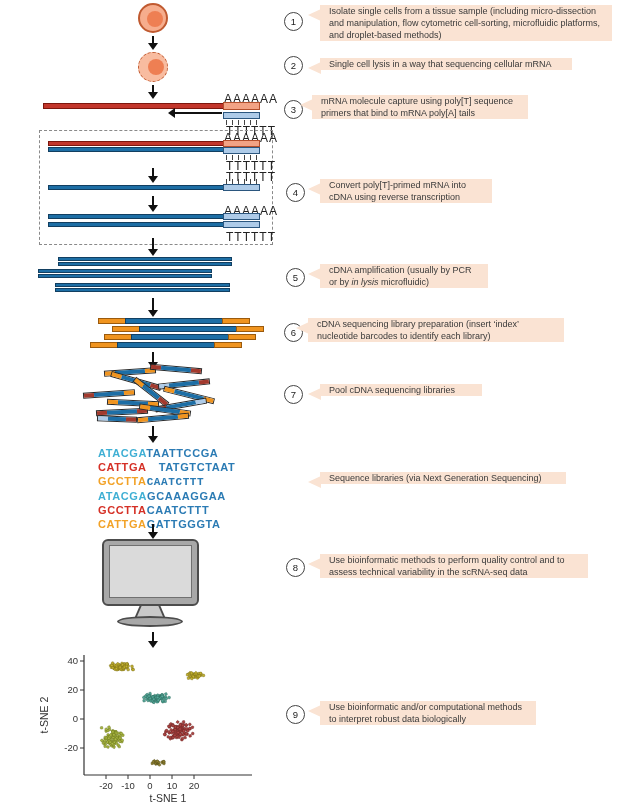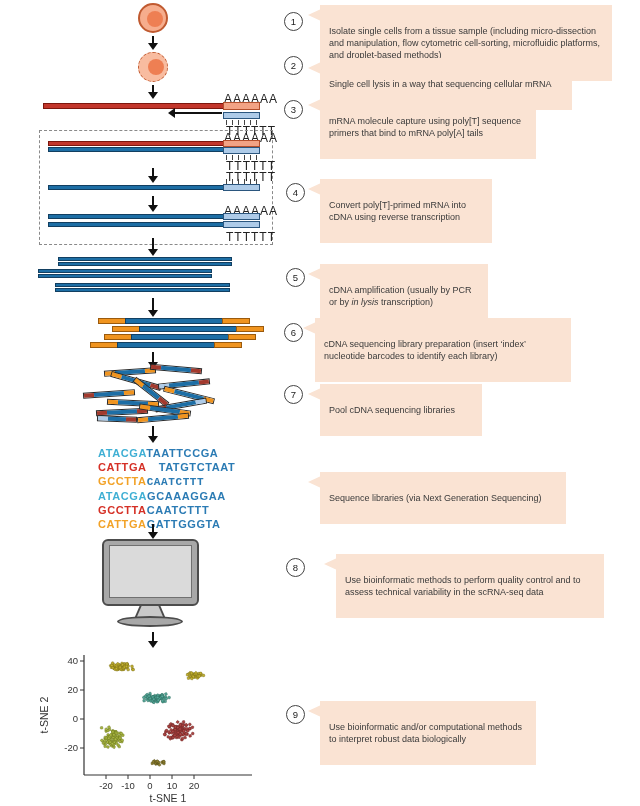--- a/index.html
+++ b/index.html
@@ -64,21 +64,21 @@
                 background:#4c4c4c; clip-path:polygon(20% 0,80% 0,100% 100%,0 100%); }
   .neck-inner { position:absolute; left:2px; top:2px; width:28px; height:13px;
                 background:#C9C9C9; clip-path:polygon(20% 0,80% 0,100% 100%,0 100%); }
   .monitor-base { position:absolute; left:117px; top:616px; width:66px; height:11px;
                   background:#A8A8A8; border:2px solid #4c4c4c; border-radius:50%; box-sizing:border-box; }
 
   
   .step-circle { position:absolute; width:17px; height:17px; border-radius:50%;
                  border:1px solid #444; background:#fff; font-size:9.5px; color:#222;
                  display:flex; align-items:center; justify-content:center; }
-  .note { position:absolute; background:#FAE3D3; padding:20px 9px; font-size:9px;
+  .note { position:absolute; background:#FAE3D3; padding:0 9px; font-size:9px;
           line-height:12px; color:#3a3a3a; box-sizing:border-box; }
   .note::before { content:""; position:absolute; left:-12px; top:4px;
                   border-top:6px solid transparent; border-bottom:6px solid transparent;
                   border-right:13px solid #FAE3D3; }
 </style>
 </head>
 <body>
 
 <div class="cell" style="left:138px; top:3px;">
   <div class="nucleus"></div>
@@ -661,33 +661,33 @@
     <text x="12" y="70" text-anchor="middle" fill="#333" font-size="10.5" font-family="Liberation Sans, sans-serif" transform="rotate(-90 12 70)">t-SNE 2</text>
   </svg>
 
 <div class="step-circle" style="left:284px; top:12px;">1</div>
 <div class="note" style="left:320px; top:5px;  width:292px;">Isolate single cells from a tissue sample (including micro-dissection and manipulation, flow cytometric cell-sorting, microfluidic platforms, and droplet-based methods)</div>
 
 <div class="step-circle" style="left:284px; top:56px;">2</div>
 <div class="note" style="left:320px; top:58px; width:252px;">Single cell lysis in a way that sequencing cellular mRNA</div>
 
 <div class="step-circle" style="left:284px; top:100px;">3</div>
-<div class="note" style="left:320px; top:95px; width:216px;">mRNA molecule capture using poly[T] sequence primers that bind to mRNA poly[A] tails</div>
+<div class="note" style="left:312px; top:95px; width:216px;">mRNA molecule capture using poly[T] sequence primers that bind to mRNA poly[A] tails</div>
 
 <div class="step-circle" style="left:286px; top:183px;">4</div>
 <div class="note" style="left:320px; top:179px; width:172px;">Convert poly[T]-primed mRNA into cDNA using reverse transcription</div>
 
 <div class="step-circle" style="left:286px; top:268px;">5</div>
-<div class="note" style="left:320px; top:264px; width:168px;"><span>cDNA amplification (usually by PCR or by </span><i>in lysis</i><span> transcription)</span></div>
+<div class="note" style="left:320px; top:264px; width:168px;"><span>cDNA amplification (usually by PCR or by </span><i>in lysis</i><span> microfluidic)</span></div>
 
 <div class="step-circle" style="left:284px; top:323px;">6</div>
-<div class="note" style="left:315px; top:318px; width:256px;">cDNA sequencing library preparation (insert ‘index’ nucleotide barcodes to identify each library)</div>
+<div class="note" style="left:308px; top:318px; width:256px;">cDNA sequencing library preparation (insert ‘index’ nucleotide barcodes to identify each library)</div>
 
 <div class="step-circle" style="left:284px; top:385px;">7</div>
 <div class="note" style="left:320px; top:384px; width:162px;">Pool cDNA sequencing libraries</div>
 
 <div class="note" style="left:320px; top:472px; width:246px;">Sequence libraries (via Next Generation Sequencing)</div>
 
 <div class="step-circle" style="left:286px; top:558px;">8</div>
-<div class="note" style="left:336px; top:554px; width:268px;">Use bioinformatic methods to perform quality control and to assess technical variability in the scRNA-seq data</div>
+<div class="note" style="left:320px; top:554px; width:268px;">Use bioinformatic methods to perform quality control and to assess technical variability in the scRNA-seq data</div>
 
 <div class="step-circle" style="left:286px; top:705px;">9</div>
 <div class="note" style="left:320px; top:701px; width:216px;">Use bioinformatic and/or computational methods to interpret robust data biologically</div>
 
 </body></html>

